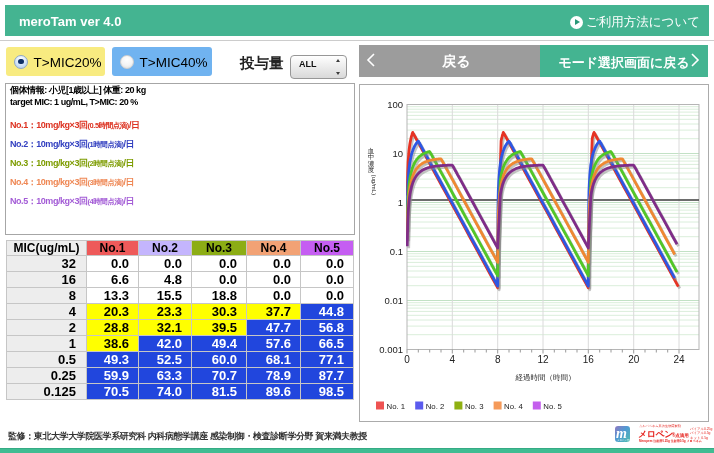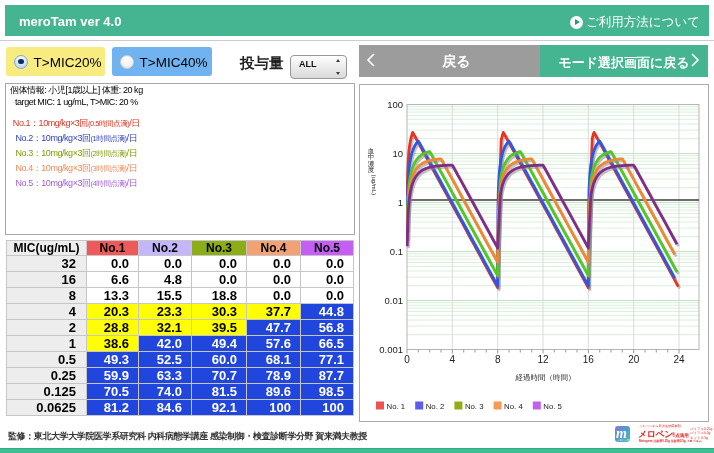--- a/index.html
+++ b/index.html
@@ -20,22 +20,22 @@
 .dose { left:240px; top:54px; font-size:14.5px; font-weight:bold; color:#222; }
 .sel { left:290px; top:55px; width:57px; height:24px; border:1px solid #979797; border-radius:4px; background:linear-gradient(#ffffff,#efefef 40%,#d9d9d9); }
 .sel .st { position:absolute; left:8px; top:2.5px; font-size:9px; font-weight:bold; color:#111; }
 .sel .up { position:absolute; right:6px; top:2.8px; width:0; height:0; border-left:2.8px solid transparent; border-right:2.8px solid transparent; border-bottom:3.6px solid #3c3c3c; }
 .sel .dn { position:absolute; right:6px; bottom:2.8px; width:0; height:0; border-left:2.8px solid transparent; border-right:2.8px solid transparent; border-top:3.6px solid #3c3c3c; }
 .bback { left:359px; top:45px; width:195px; height:32px; background:#9c9c9c; color:#fff; }
 .bback .lbl { position:absolute; width:100%; text-align:center; top:8px; font-size:14px; font-weight:bold; }
 .bmode { left:540px; top:45px; width:168px; height:32px; background:#44b491; color:#fff; }
 .bmode .lbl { position:absolute; width:100%; text-align:center; top:9px; font-size:13px; font-weight:bold; }
 .chev { position:absolute; top:8px; width:9px; height:14px; }
-.info { left:5px; top:83px; width:350px; height:152px; border:1px solid #a6a6a6; background:#fff; font-size:9px; font-weight:normal; color:#000;text-align:center; }
-.info .nos { line-height:14px; }
+.info { left:5px; top:83px; width:350px; height:152px; border:1px solid #a6a6a6; background:#fff; font-size:9px; font-weight:bold; color:#000; }
+.info .nos { line-height:19px; }
 .info .pad { position:absolute; left:4px; top:-0.5px; line-height:12.5px; white-space:nowrap; letter-spacing:-0.45px; }
 .info .sm { font-size:7.5px; }
 .c1 { color:#dd3322; } .c2 { color:#3340c0; } .c3 { color:#7d9c00; } .c4 { color:#ef8855; } .c5 { color:#a35cd6; }
 table.t { position:absolute; left:6px; top:240px; border-collapse:collapse; table-layout:fixed; height:147px; }
 table.t td, table.t th { border:1px solid #c6c6c6; font-weight:bold; overflow:hidden; }
 table.t thead td { height:15px; font-size:12px; text-align:center; color:#000; }
 table.t thead td.mic { background:#ededed; }
 table.t tbody tr { height:15px; }
 table.t tbody th { background:#ededed; text-align:right; padding-right:10px; font-size:13px; }
 table.t tbody td { text-align:right; padding-right:9px; font-size:13px; }
@@ -177,28 +177,20 @@
         <td class="b">78.9</td>
         <td class="b">87.7</td>
       </tr>
 <tr>
         <th>0.125</th>
         <td class="b">70.5</td>
         <td class="b">74.0</td>
         <td class="b">81.5</td>
         <td class="b">89.6</td>
         <td class="b">98.5</td>
-      </tr>
-<tr>
-        <th>0.0625</th>
-        <td class="b">81.2</td>
-        <td class="b">84.6</td>
-        <td class="b">92.1</td>
-        <td class="b">100</td>
-        <td class="b">100</td>
       </tr>
 </tbody>
 </table>
 <div class="abs chart">
 <svg class="main" width="348" height="336" viewBox="0 0 348 336">
 <defs>
 <path id="cv0" d="M48.2 111.5 L48.7 88.6 L49.1 78.2 L49.6 71.5 L50.0 66.6 L50.5 62.8 L50.9 59.7 L51.4 57.1 L51.9 54.8 L52.3 52.9 L52.8 51.2 L53.2 49.7 L53.7 48.4 L54.1 49.2 L54.6 50.0 L55.0 50.9 L55.5 51.7 L55.9 52.5 L56.4 53.3 L56.8 54.2 L57.3 55.0 L57.7 55.8 L58.2 56.7 L58.7 57.5 L59.1 58.3 L59.6 59.1 L60.0 60.0 L60.5 60.8 L65.0 69.1 L69.5 77.4 L74.1 85.7 L78.6 94.0 L83.1 102.3 L87.7 110.5 L92.2 118.8 L96.7 127.1 L101.3 135.4 L105.8 143.7 L110.3 152.0 L114.9 160.3 L119.4 168.6 L123.9 176.9 L128.5 185.2 L133.0 193.5 L137.5 201.7 L138.7 203.8 L138.7 170.1 L142.1 57.0 L142.5 54.8 L143.0 52.9 L143.4 51.2 L143.9 49.7 L144.3 48.4 L144.8 49.2 L145.2 50.0 L145.7 50.8 L146.1 51.7 L146.6 52.5 L147.1 53.3 L147.5 54.2 L148.0 55.0 L148.4 55.8 L148.9 56.6 L149.3 57.5 L149.8 58.3 L150.2 59.1 L150.7 60.0 L151.1 60.8 L151.6 61.6 L156.1 69.9 L160.7 78.2 L165.2 86.5 L169.7 94.8 L174.3 103.1 L178.8 111.4 L183.3 119.7 L187.9 127.9 L192.4 136.2 L196.9 144.5 L201.5 152.8 L206.0 161.1 L210.5 169.4 L215.1 177.7 L219.6 186.0 L224.1 194.3 L228.7 202.6 L229.3 203.8 L229.3 170.1 L233.2 54.8 L233.6 52.9 L234.1 51.2 L234.5 49.7 L235.0 48.4 L235.5 49.2 L235.9 50.0 L236.4 50.8 L236.8 51.7 L237.3 52.5 L237.7 53.3 L238.2 54.2 L238.6 55.0 L239.1 55.8 L239.5 56.6 L240.0 57.5 L240.4 58.3 L240.9 59.1 L241.3 60.0 L241.8 60.8 L242.3 61.6 L246.8 69.9 L251.3 78.2 L255.9 86.5 L260.4 94.8 L264.9 103.1 L269.5 111.4 L274.0 119.7 L278.5 127.9 L283.1 136.2 L287.6 144.5 L292.1 152.8 L296.7 161.1 L301.2 169.4 L305.7 177.7 L310.3 186.0 L314.8 194.3 L319.3 202.6" fill="none" stroke-width="2.8" stroke-linejoin="round"></path>
 <path id="cv1" d="M48.2 129.8 L48.7 106.9 L49.1 96.5 L49.6 89.8 L50.0 84.9 L50.5 81.1 L50.9 78.0 L51.4 75.4 L51.9 73.2 L52.3 71.2 L52.8 69.5 L53.2 68.0 L53.7 66.7 L54.1 65.5 L54.6 64.4 L55.0 63.4 L55.5 62.5 L55.9 61.6 L56.4 60.8 L56.8 60.1 L57.3 59.5 L57.7 58.8 L58.2 58.3 L58.7 57.7 L59.1 57.2 L59.6 57.4 L60.0 58.2 L60.5 59.1 L60.9 59.9 L61.4 60.7 L61.8 61.6 L62.3 62.4 L62.7 63.2 L63.2 64.0 L63.6 64.9 L64.1 65.7 L64.5 66.5 L65.0 67.4 L65.5 68.2 L65.9 69.0 L66.4 69.8 L70.9 78.1 L75.4 86.4 L80.0 94.7 L84.5 103.0 L89.0 111.3 L93.6 119.6 L98.1 127.9 L102.6 136.2 L107.2 144.5 L111.7 152.8 L116.2 161.0 L120.8 169.3 L125.3 177.6 L129.8 185.9 L134.4 194.2 L138.7 202.1 L138.7 182.5 L138.9 129.1 L139.3 106.7 L139.8 96.4 L140.3 89.7 L140.7 84.8 L141.2 81.0 L141.6 77.9 L142.1 75.3 L142.5 73.1 L143.0 71.2 L143.4 69.5 L143.9 68.0 L144.3 66.7 L144.8 65.5 L145.2 64.4 L145.7 63.4 L146.1 62.4 L146.6 61.6 L147.1 60.8 L147.5 60.1 L148.0 59.4 L148.4 58.8 L148.9 58.3 L149.3 57.7 L149.8 57.2 L150.2 57.4 L150.7 58.2 L151.1 59.1 L151.6 59.9 L152.0 60.7 L152.5 61.5 L152.9 62.4 L153.4 63.2 L153.9 64.0 L154.3 64.9 L154.8 65.7 L155.2 66.5 L155.7 67.3 L156.1 68.2 L156.6 69.0 L157.0 69.8 L161.6 78.1 L166.1 86.4 L170.6 94.7 L175.2 103.0 L179.7 111.3 L184.2 119.6 L188.8 127.9 L193.3 136.2 L197.8 144.5 L202.4 152.7 L206.9 161.0 L211.4 169.3 L216.0 177.6 L220.5 185.9 L225.0 194.2 L229.3 202.1 L229.3 182.5 L229.6 129.1 L230.0 106.7 L230.5 96.4 L230.9 89.7 L231.4 84.8 L231.8 81.0 L232.3 77.9 L232.7 75.3 L233.2 73.1 L233.6 71.2 L234.1 69.5 L234.5 68.0 L235.0 66.7 L235.5 65.5 L235.9 64.4 L236.4 63.4 L236.8 62.4 L237.3 61.6 L237.7 60.8 L238.2 60.1 L238.6 59.4 L239.1 58.8 L239.5 58.3 L240.0 57.7 L240.4 57.2 L240.9 57.4 L241.3 58.2 L241.8 59.1 L242.3 59.9 L242.7 60.7 L243.2 61.5 L243.6 62.4 L244.1 63.2 L244.5 64.0 L245.0 64.9 L245.4 65.7 L245.9 66.5 L246.3 67.3 L246.8 68.2 L247.2 69.0 L247.7 69.8 L252.2 78.1 L256.8 86.4 L261.3 94.7 L265.8 103.0 L270.4 111.3 L274.9 119.6 L279.4 127.9 L284.0 136.2 L288.5 144.5 L293.0 152.7 L297.6 161.0 L302.1 169.3 L306.6 177.6 L311.2 185.9 L315.7 194.2" fill="none" stroke-width="2.8" stroke-linejoin="round"></path>
 <path id="cv2" d="M48.2 146.4 L48.7 123.5 L49.1 113.1 L49.6 106.4 L50.0 101.5 L50.5 97.7 L50.9 94.6 L51.4 92.0 L51.9 89.8 L52.3 87.8 L52.8 86.1 L53.2 84.6 L53.7 83.3 L54.1 82.1 L54.6 81.0 L55.0 80.0 L55.5 79.0 L55.9 78.2 L56.4 77.4 L56.8 76.7 L57.3 76.0 L57.7 75.4 L58.2 74.9 L58.7 74.3 L59.1 73.8 L59.6 73.4 L60.0 72.9 L60.5 72.5 L60.9 72.1 L61.4 71.8 L61.8 71.4 L62.3 71.1 L62.7 70.8 L63.2 70.5 L63.6 70.2 L64.1 70.0 L64.5 69.7 L65.0 69.5 L65.5 69.3 L65.9 69.1 L66.4 68.9 L66.8 68.7 L67.3 68.5 L67.7 68.4 L68.2 68.2 L68.6 68.1 L69.1 67.9 L69.5 67.8 L70.0 67.7 L70.4 67.5 L70.9 67.9 L71.3 68.7 L71.8 69.5 L72.3 70.4 L72.7 71.2 L73.2 72.0 L73.6 72.9 L74.1 73.7 L74.5 74.5 L75.0 75.3 L75.4 76.2 L75.9 77.0 L76.3 77.8 L76.8 78.7 L77.2 79.5 L77.7 80.3 L82.2 88.6 L86.8 96.9 L91.3 105.2 L95.8 113.5 L100.4 121.8 L104.9 130.1 L109.4 138.4 L114.0 146.6 L118.5 154.9 L123.0 163.2 L127.6 171.5 L132.1 179.8 L136.6 188.1 L138.7 191.8 L138.7 184.3 L141.2 97.5 L141.6 94.4 L142.1 91.8 L142.5 89.6 L143.0 87.7 L143.4 86.0 L143.9 84.5 L144.3 83.2 L144.8 82.0 L145.2 80.9 L145.7 79.9 L146.1 79.0 L146.6 78.2 L147.1 77.4 L147.5 76.7 L148.0 76.0 L148.4 75.4 L148.9 74.8 L149.3 74.3 L149.8 73.8 L150.2 73.3 L150.7 72.9 L151.1 72.5 L151.6 72.1 L152.0 71.7 L152.5 71.4 L152.9 71.1 L153.4 70.8 L153.9 70.5 L154.3 70.2 L154.8 70.0 L155.2 69.7 L155.7 69.5 L156.1 69.3 L156.6 69.1 L157.0 68.9 L157.5 68.7 L157.9 68.5 L158.4 68.4 L158.8 68.2 L159.3 68.0 L159.7 67.9 L160.2 67.8 L160.7 67.6 L161.1 67.5 L161.6 67.9 L162.0 68.7 L162.5 69.5 L162.9 70.4 L163.4 71.2 L163.8 72.0 L164.3 72.9 L164.7 73.7 L165.2 74.5 L165.6 75.3 L166.1 76.2 L166.5 77.0 L167.0 77.8 L167.5 78.7 L167.9 79.5 L168.4 80.3 L172.9 88.6 L177.4 96.9 L182.0 105.2 L186.5 113.5 L191.0 121.8 L195.6 130.1 L200.1 138.3 L204.6 146.6 L209.2 154.9 L213.7 163.2 L218.2 171.5 L222.8 179.8 L227.3 188.1 L229.3 191.8 L229.3 184.3 L231.8 97.5 L232.3 94.4 L232.7 91.8 L233.2 89.6 L233.6 87.7 L234.1 86.0 L234.5 84.5 L235.0 83.2 L235.5 82.0 L235.9 80.9 L236.4 79.9 L236.8 79.0 L237.3 78.2 L237.7 77.4 L238.2 76.7 L238.6 76.0 L239.1 75.4 L239.5 74.8 L240.0 74.3 L240.4 73.8 L240.9 73.3 L241.3 72.9 L241.8 72.5 L242.3 72.1 L242.7 71.7 L243.2 71.4 L243.6 71.1 L244.1 70.8 L244.5 70.5 L245.0 70.2 L245.4 70.0 L245.9 69.7 L246.3 69.5 L246.8 69.3 L247.2 69.1 L247.7 68.9 L248.1 68.7 L248.6 68.5 L249.1 68.4 L249.5 68.2 L250.0 68.0 L250.4 67.9 L250.9 67.8 L251.3 67.6 L251.8 67.5 L252.2 67.9 L252.7 68.7 L253.1 69.5 L253.6 70.4 L254.0 71.2 L254.5 72.0 L254.9 72.9 L255.4 73.7 L255.9 74.5 L256.3 75.3 L256.8 76.2 L257.2 77.0 L257.7 77.8 L258.1 78.7 L258.6 79.5 L259.0 80.3 L263.6 88.6 L268.1 96.9 L272.6 105.2 L277.2 113.5 L281.7 121.8 L286.2 130.1 L290.8 138.3 L295.3 146.6 L299.8 154.9 L304.4 163.2 L308.9 171.5 L313.4 179.8 L318.0 188.1" fill="none" stroke-width="2.8" stroke-linejoin="round"></path>
 <path id="cv3" d="M48.2 155.4 L48.7 132.5 L49.1 122.1 L49.6 115.4 L50.0 110.5 L50.5 106.7 L50.9 103.6 L51.4 101.0 L51.9 98.8 L52.3 96.8 L52.8 95.1 L53.2 93.6 L53.7 92.3 L54.1 91.1 L54.6 90.0 L55.0 89.0 L55.5 88.1 L55.9 87.2 L56.4 86.4 L56.8 85.7 L57.3 85.1 L57.7 84.4 L58.2 83.9 L58.7 83.3 L59.1 82.8 L59.6 82.4 L60.0 81.9 L60.5 81.5 L60.9 81.1 L61.4 80.8 L61.8 80.4 L62.3 80.1 L62.7 79.8 L63.2 79.5 L63.6 79.3 L64.1 79.0 L64.5 78.8 L65.0 78.5 L65.5 78.3 L65.9 78.1 L66.4 77.9 L66.8 77.7 L67.3 77.5 L67.7 77.4 L68.2 77.2 L68.6 77.1 L69.1 76.9 L69.5 76.8 L70.0 76.7 L70.4 76.5 L70.9 76.4 L71.3 76.3 L71.8 76.2 L72.3 76.1 L72.7 76.0 L73.2 75.9 L73.6 75.8 L74.1 75.8 L74.5 75.7 L75.0 75.6 L75.4 75.5 L75.9 75.5 L76.3 75.4 L76.8 75.3 L77.2 75.3 L77.7 75.2 L78.1 75.2 L78.6 75.1 L79.1 75.1 L79.5 75.0 L80.0 75.0 L80.4 74.9 L80.9 74.9 L81.3 74.8 L81.8 74.8 L82.2 75.2 L82.7 76.0 L83.1 76.9 L83.6 77.7 L84.0 78.5 L84.5 79.3 L84.9 80.2 L85.4 81.0 L85.9 81.8 L86.3 82.7 L86.8 83.5 L87.2 84.3 L87.7 85.2 L88.1 86.0 L88.6 86.8 L89.0 87.6 L93.6 95.9 L98.1 104.2 L102.6 112.5 L107.2 120.8 L111.7 129.1 L116.2 137.4 L120.8 145.7 L125.3 154.0 L129.8 162.3 L134.4 170.5 L138.7 178.4 L138.7 175.5 L138.9 149.3 L139.3 130.3 L139.8 120.8 L140.3 114.5 L140.7 109.8 L141.2 106.1 L141.6 103.1 L142.1 100.6 L142.5 98.4 L143.0 96.5 L143.4 94.9 L143.9 93.4 L144.3 92.1 L144.8 90.9 L145.2 89.8 L145.7 88.8 L146.1 87.9 L146.6 87.1 L147.1 86.3 L147.5 85.6 L148.0 84.9 L148.4 84.3 L148.9 83.8 L149.3 83.2 L149.8 82.7 L150.2 82.3 L150.7 81.9 L151.1 81.4 L151.6 81.1 L152.0 80.7 L152.5 80.4 L152.9 80.1 L153.4 79.8 L153.9 79.5 L154.3 79.2 L154.8 78.9 L155.2 78.7 L155.7 78.5 L156.1 78.3 L156.6 78.1 L157.0 77.9 L157.5 77.7 L157.9 77.5 L158.4 77.3 L158.8 77.2 L159.3 77.0 L159.7 76.9 L160.2 76.8 L160.7 76.6 L161.1 76.5 L161.6 76.4 L162.0 76.3 L162.5 76.2 L162.9 76.1 L163.4 76.0 L163.8 75.9 L164.3 75.8 L164.7 75.7 L165.2 75.7 L165.6 75.6 L166.1 75.5 L166.5 75.4 L167.0 75.4 L167.5 75.3 L167.9 75.3 L168.4 75.2 L168.8 75.1 L169.3 75.1 L169.7 75.0 L170.2 75.0 L170.6 75.0 L171.1 74.9 L171.5 74.9 L172.0 74.8 L172.4 74.8 L172.9 75.2 L173.3 76.0 L173.8 76.9 L174.3 77.7 L174.7 78.5 L175.2 79.3 L175.6 80.2 L176.1 81.0 L176.5 81.8 L177.0 82.7 L177.4 83.5 L177.9 84.3 L178.3 85.1 L178.8 86.0 L179.2 86.8 L179.7 87.6 L184.2 95.9 L188.8 104.2 L193.3 112.5 L197.8 120.8 L202.4 129.1 L206.9 137.4 L211.4 145.7 L216.0 154.0 L220.5 162.2 L225.0 170.5 L229.3 178.4 L229.3 175.5 L229.6 149.3 L230.0 130.3 L230.5 120.8 L230.9 114.5 L231.4 109.8 L231.8 106.1 L232.3 103.1 L232.7 100.6 L233.2 98.4 L233.6 96.5 L234.1 94.9 L234.5 93.4 L235.0 92.1 L235.5 90.9 L235.9 89.8 L236.4 88.8 L236.8 87.9 L237.3 87.1 L237.7 86.3 L238.2 85.6 L238.6 84.9 L239.1 84.3 L239.5 83.8 L240.0 83.2 L240.4 82.7 L240.9 82.3 L241.3 81.9 L241.8 81.4 L242.3 81.1 L242.7 80.7 L243.2 80.4 L243.6 80.1 L244.1 79.8 L244.5 79.5 L245.0 79.2 L245.4 78.9 L245.9 78.7 L246.3 78.5 L246.8 78.3 L247.2 78.1 L247.7 77.9 L248.1 77.7 L248.6 77.5 L249.1 77.3 L249.5 77.2 L250.0 77.0 L250.4 76.9 L250.9 76.8 L251.3 76.6 L251.8 76.5 L252.2 76.4 L252.7 76.3 L253.1 76.2 L253.6 76.1 L254.0 76.0 L254.5 75.9 L254.9 75.8 L255.4 75.7 L255.9 75.7 L256.3 75.6 L256.8 75.5 L257.2 75.4 L257.7 75.4 L258.1 75.3 L258.6 75.3 L259.0 75.2 L259.5 75.1 L259.9 75.1 L260.4 75.0 L260.8 75.0 L261.3 75.0 L261.7 74.9 L262.2 74.9 L262.7 74.8 L263.1 74.8 L263.6 75.2 L264.0 76.0 L264.5 76.9 L264.9 77.7 L265.4 78.5 L265.8 79.3 L266.3 80.2 L266.7 81.0 L267.2 81.8 L267.6 82.7 L268.1 83.5 L268.5 84.3 L269.0 85.1 L269.5 86.0 L269.9 86.8 L270.4 87.6 L274.9 95.9 L279.4 104.2 L284.0 112.5 L288.5 120.8 L293.0 129.1 L297.6 137.4 L302.1 145.7 L306.6 154.0 L311.2 162.2 L315.7 170.5" fill="none" stroke-width="2.8" stroke-linejoin="round"></path>

